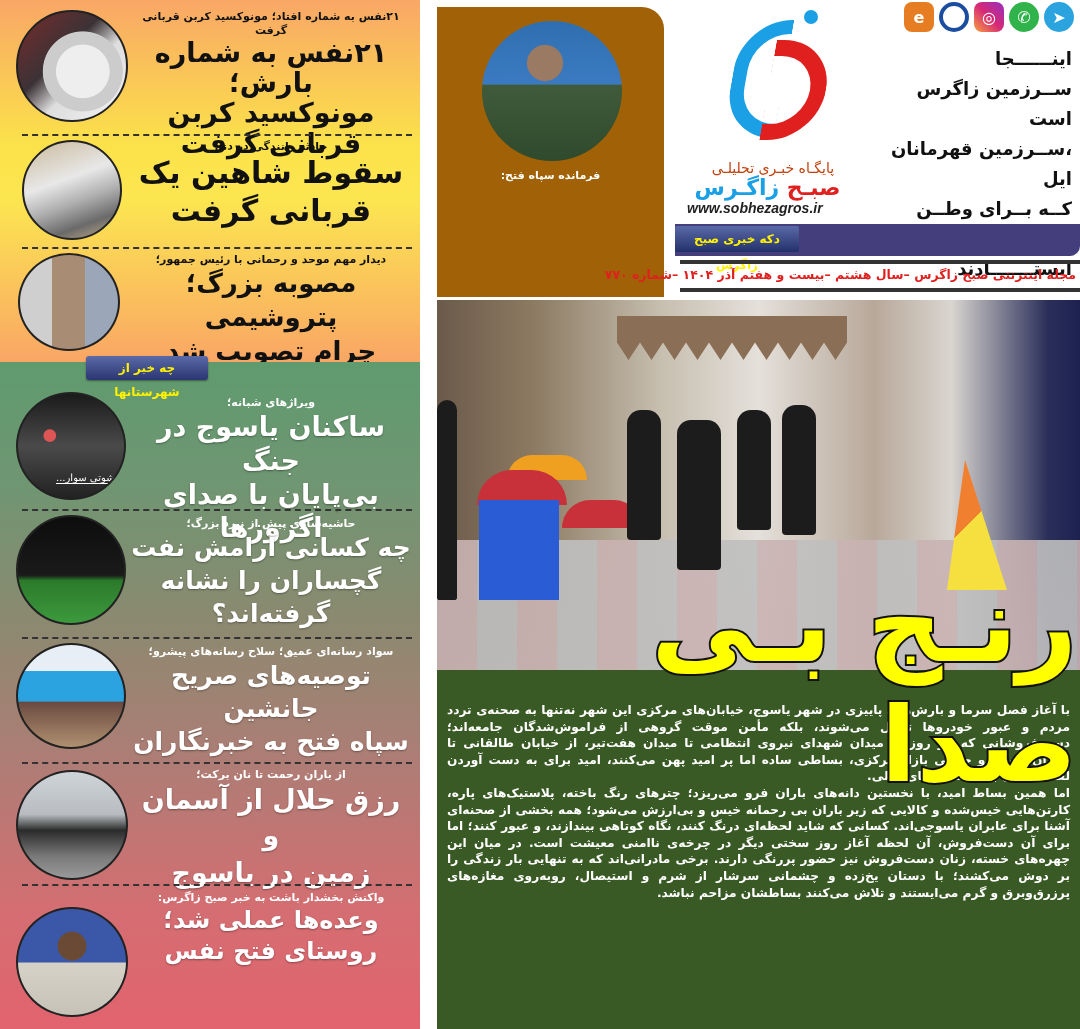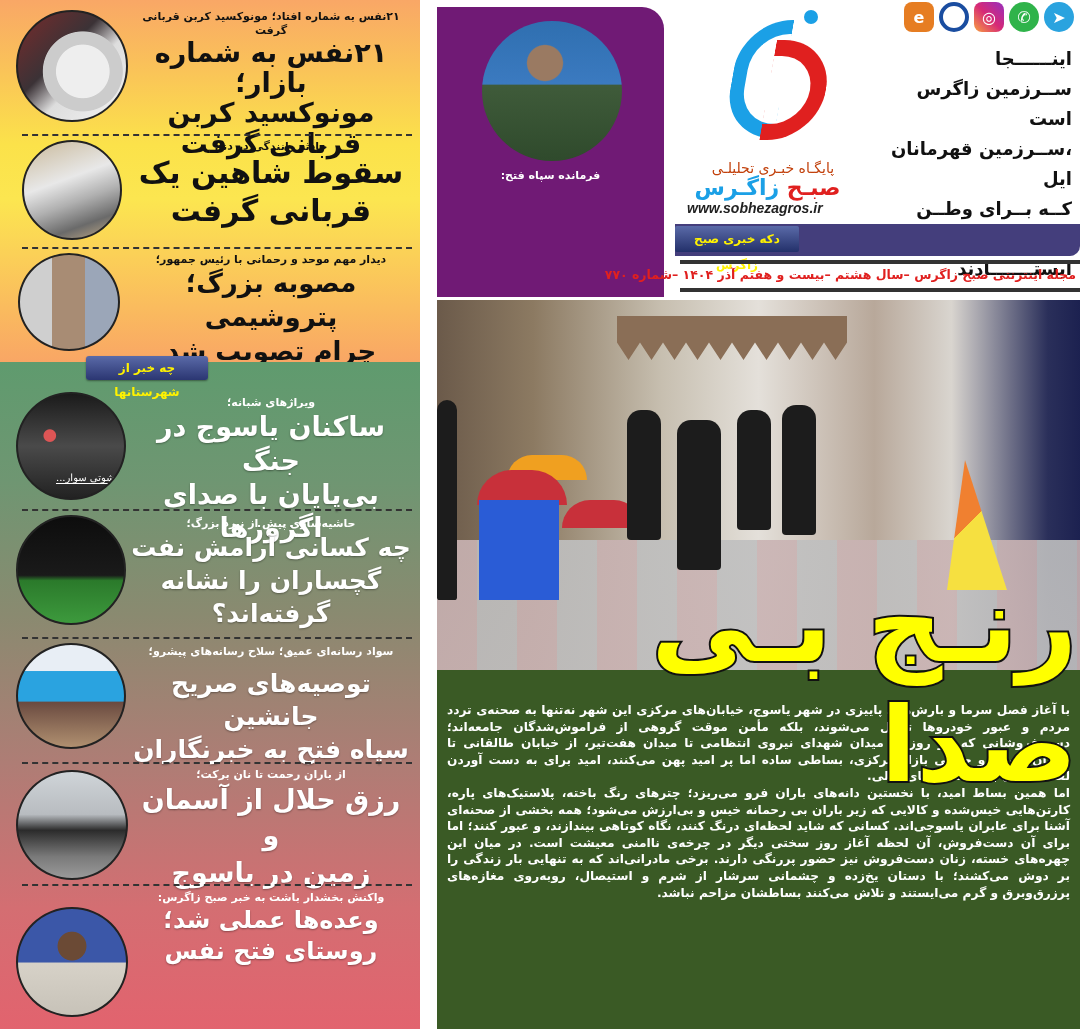--- a/index.html
+++ b/index.html
@@ -45,21 +45,21 @@
   .ph-meeting { background: linear-gradient(180deg, #e8eef5 0%, #e8eef5 25%, #2aa3e0 26%, #2aa3e0 55%, #6a4a40 56%, #b09070 100%); }
   .ph-rain { background: linear-gradient(180deg, #cfd4d8 0%, #b8bcc0 40%, #2b2b2b 55%, #7a7a7a 80%, #9a9a9a 100%); }
   .ph-portrait { background: radial-gradient(circle at 50% 35%, #6b4a35 0 16%, transparent 17%), linear-gradient(180deg, #3b57a8 0%, #3b57a8 50%, #d7d2c8 51%, #c7c2b8 100%); }
   .thumb-caption { position: absolute; left: 38px; bottom: 14px; color: #fff; font-size: 10px; border-bottom: 1px solid #fff; font-family: "DejaVu Serif", serif; }
 
   
   .right-col { position: absolute; left: 437px; top: 0; width: 643px; height: 1029px; }
 
   .feature-box {
     position: absolute; left: 0; top: 7px; width: 227px; height: 290px;
-    background: #701a75; border-radius: 0 22px 0 0;
+    background: #a16207; border-radius: 0 22px 0 0;
   }
   .feature-box .photo {
     position: absolute; left: 45px; top: 14px; width: 140px; height: 140px; border-radius: 50%;
     background: radial-gradient(circle at 45% 30%, #9a7a62 0 14%, transparent 15%), linear-gradient(180deg, #2f6fb0 0%, #3b7ac0 45%, #3f5b3a 46%, #2f4a2c 100%);
     overflow: hidden;
   }
   .feature-box .kicker { position: absolute; top: 162px; left: 0; right: 0; text-align: center; color: #fff; font-size: 11px; }
   .feature-box .headline { position: absolute; top: 182px; left: 6px; right: 6px; text-align: center; color: #fff; font-size: 23px; line-height: 1.28; }
 
   .social-row { position: absolute; right: 6px; top: 2px; display: flex; gap: 5px; direction: ltr; }
@@ -123,21 +123,21 @@
 
 <div class="left-col">
 
   <div class="top-panel">
 
     <div class="story" style="top:6px;height:118px;">
       <div class="thumb ph-bodies" style="top:4px;"></div>
       <div class="texts" style="top:4px;">
         <div class="kicker">۲۱نفس به شماره افتاد؛ مونوکسید کربن قربانی گرفت</div>
         <div class="headline">
-          <div>۲۱نفس به شماره بازار؛</div>
+          <div>۲۱نفس به شماره بارش؛</div>
           <div>مونوکسید کربن</div>
           <div>قربانی گرفت</div>
         </div>
       </div>
     </div>
     <div class="dash-sep" style="top:134px;"></div>
 
     <div class="story" style="top:138px;height:110px;">
       <div class="thumb ph-crash" style="top:2px;width:100px;height:100px;left:22px;"></div>
       <div class="texts" style="top:2px;">
@@ -189,21 +189,21 @@
           <div>گچساران را نشانه گرفته‌اند؟</div>
         </div>
       </div>
     </div>
     <div class="dash-sep" style="top:275px;"></div>
 
     <div class="story" style="top:279px;height:110px;">
       <div class="thumb ph-meeting" style="top:2px;width:110px;height:106px;"></div>
       <div class="texts" style="top:4px;">
         <div class="kicker">سواد رسانه‌ای عمیق؛ سلاح رسانه‌های پیشرو؛</div>
-        <div class="headline" style="font-size:25px;line-height:1.32;margin-top:8px;">
+        <div class="headline" style="font-size:25px;line-height:1.32;">
           <div>توصیه‌های صریح جانشین</div>
           <div>سپاه فتح به خبرنگاران</div>
         </div>
       </div>
     </div>
     <div class="dash-sep" style="top:400px;"></div>
 
     <div class="story" style="top:404px;height:110px;">
       <div class="thumb ph-rain" style="top:4px;width:112px;height:110px;"></div>
       <div class="texts" style="top:2px;">

